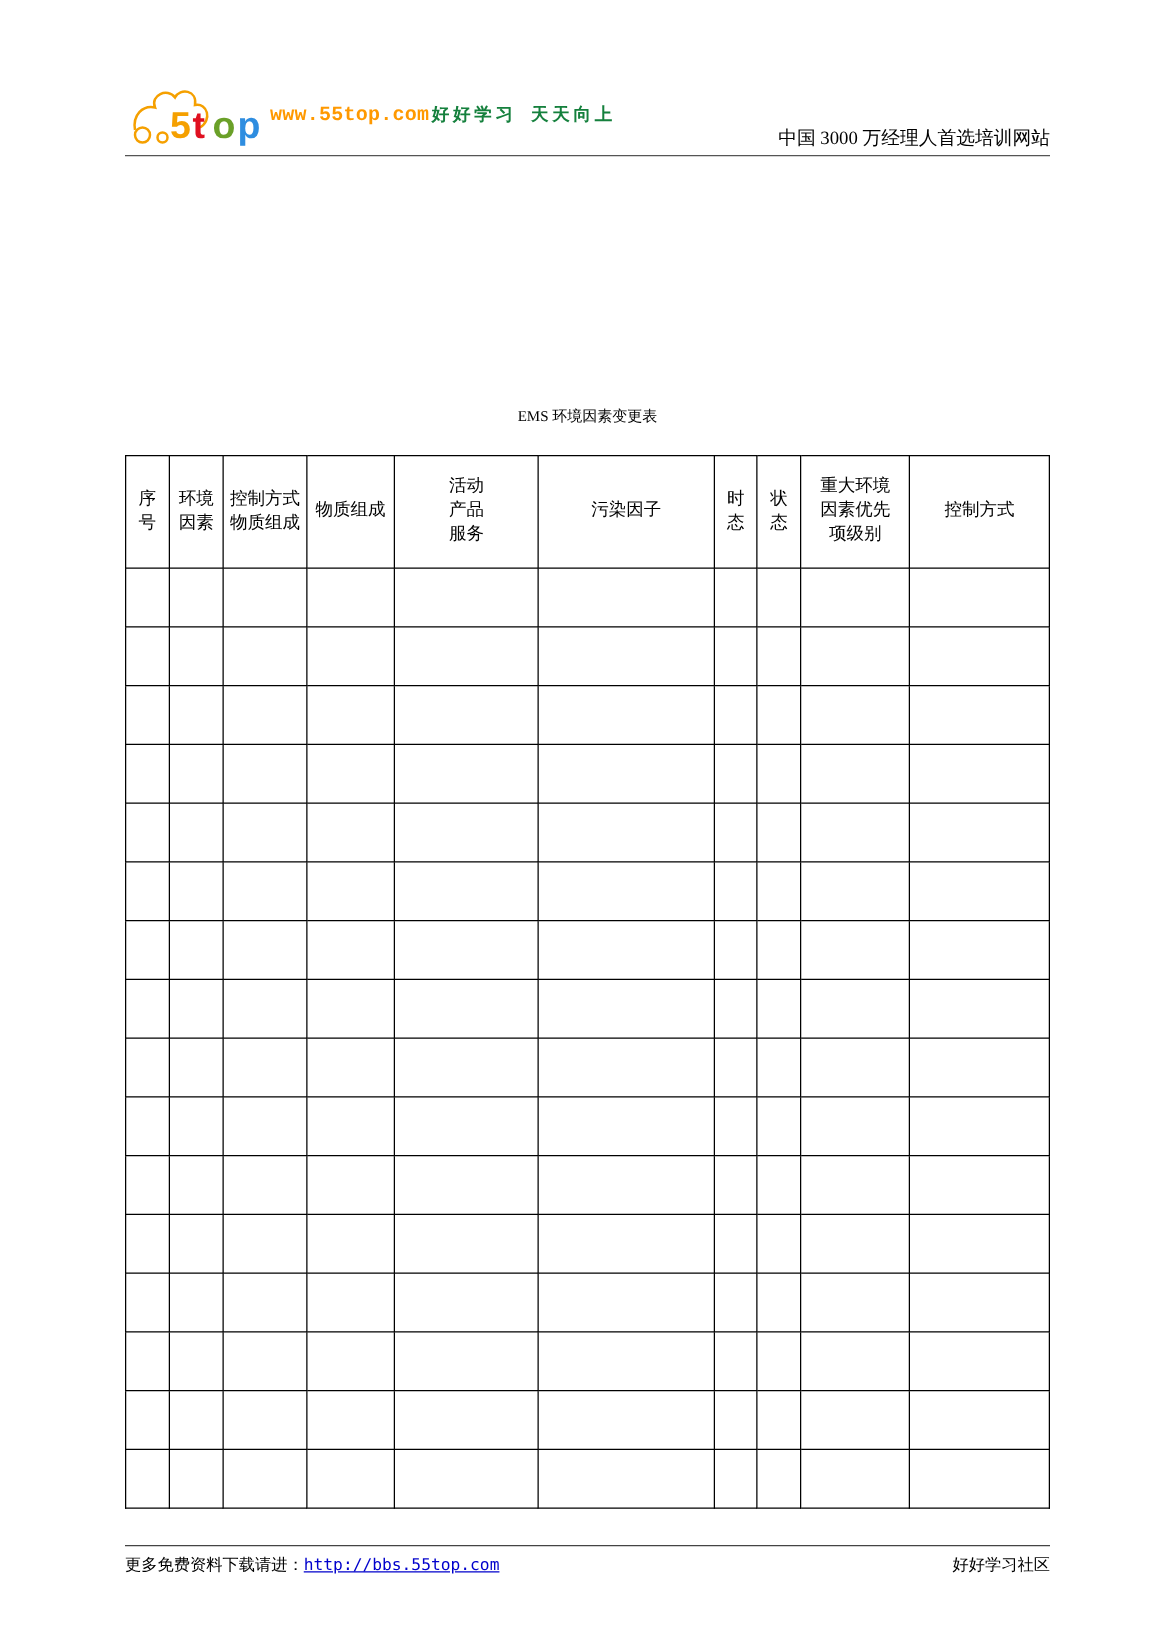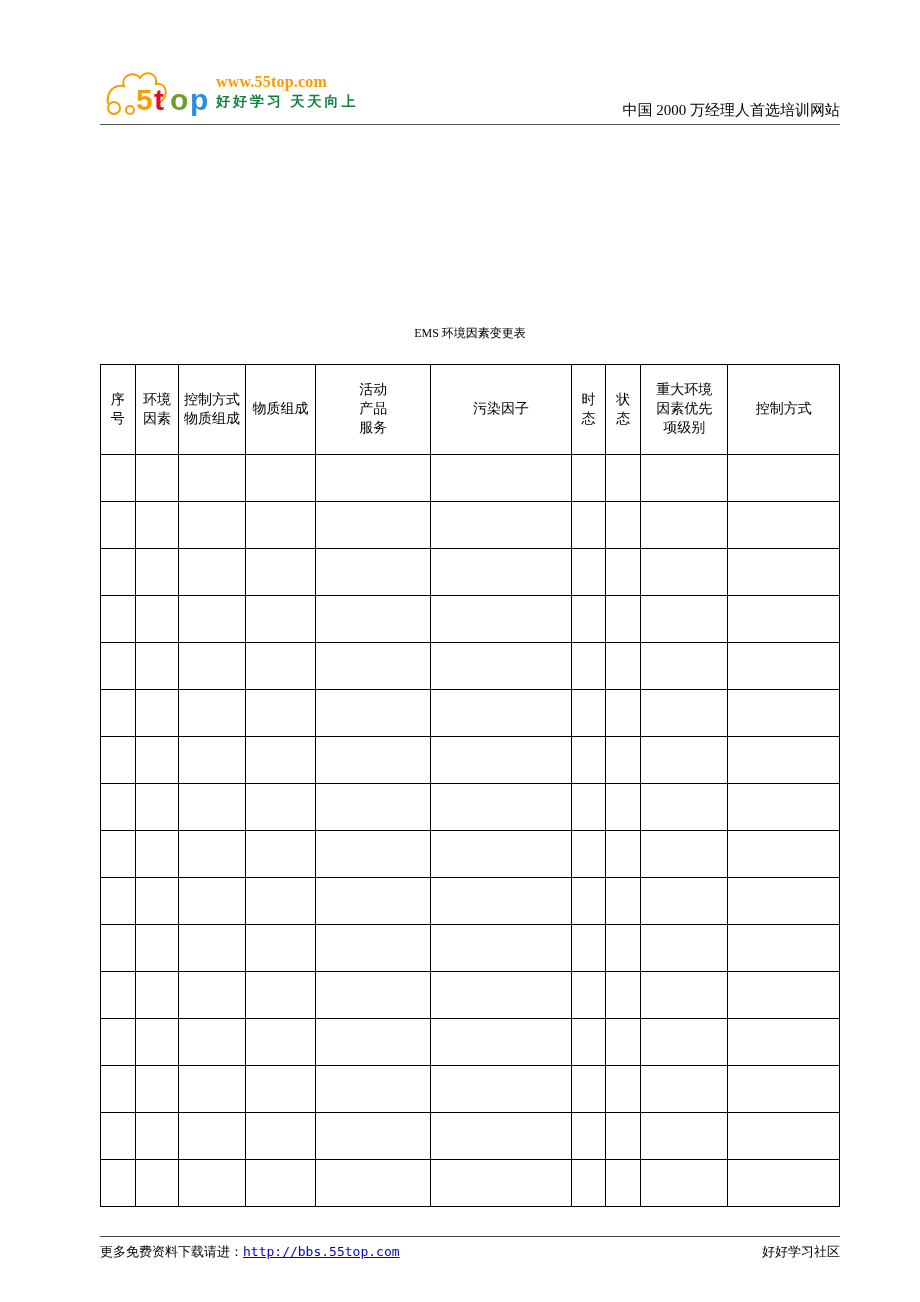--- a/index.html
+++ b/index.html
@@ -25,23 +25,23 @@
       height: 70px;
     }
     .logo-block {
       display: flex;
       align-items: center;
       gap: 6px;
     }
     .logo-svg { width: 110px; height: 60px; }
     .logo-text-block {
       display: flex;
-      flex-direction: column;
+      flex-direction: row;
       gap: 2px;
-      font-family: Liberation Serif, serif;
+      font-family: Liberation Mono, monospace;
     }
     .logo-url {
       color: #ff9900;
       font-weight: bold;
       font-size: 16px;
       letter-spacing: 0.2px;
     }
     .logo-tagline {
       color: #15803d;
       font-size: 14px;
@@ -123,21 +123,21 @@
         <text x="36" y="48" font-family="Arial Black, sans-serif" font-size="30" font-weight="900" fill="#f5a000">5</text>
         <text x="54" y="48" font-family="Arial Black, sans-serif" font-size="30" font-weight="900" fill="#e01020">t</text>
         <text x="70" y="48" font-family="Arial Black, sans-serif" font-size="30" font-weight="900" fill="#6aa028">o</text>
         <text x="90" y="48" font-family="Arial Black, sans-serif" font-size="30" font-weight="900" fill="#2e8de0">p</text>
       </svg>
       <div class="logo-text-block">
         <div class="logo-url">www.55top.com</div>
         <div class="logo-tagline">好好学习 天天向上</div>
       </div>
     </div>
-    <div class="header-right">中国 2000 万经理人首选培训网站</div>
+    <div class="header-right">中国 3000 万经理人首选培训网站</div>
   </div>
 
   <div class="title">EMS 环境因素变更表</div>
 
   <table class="ems">
     <colgroup>
       <col class="col0">
         <col class="col1">
         <col class="col2">
         <col class="col3">

